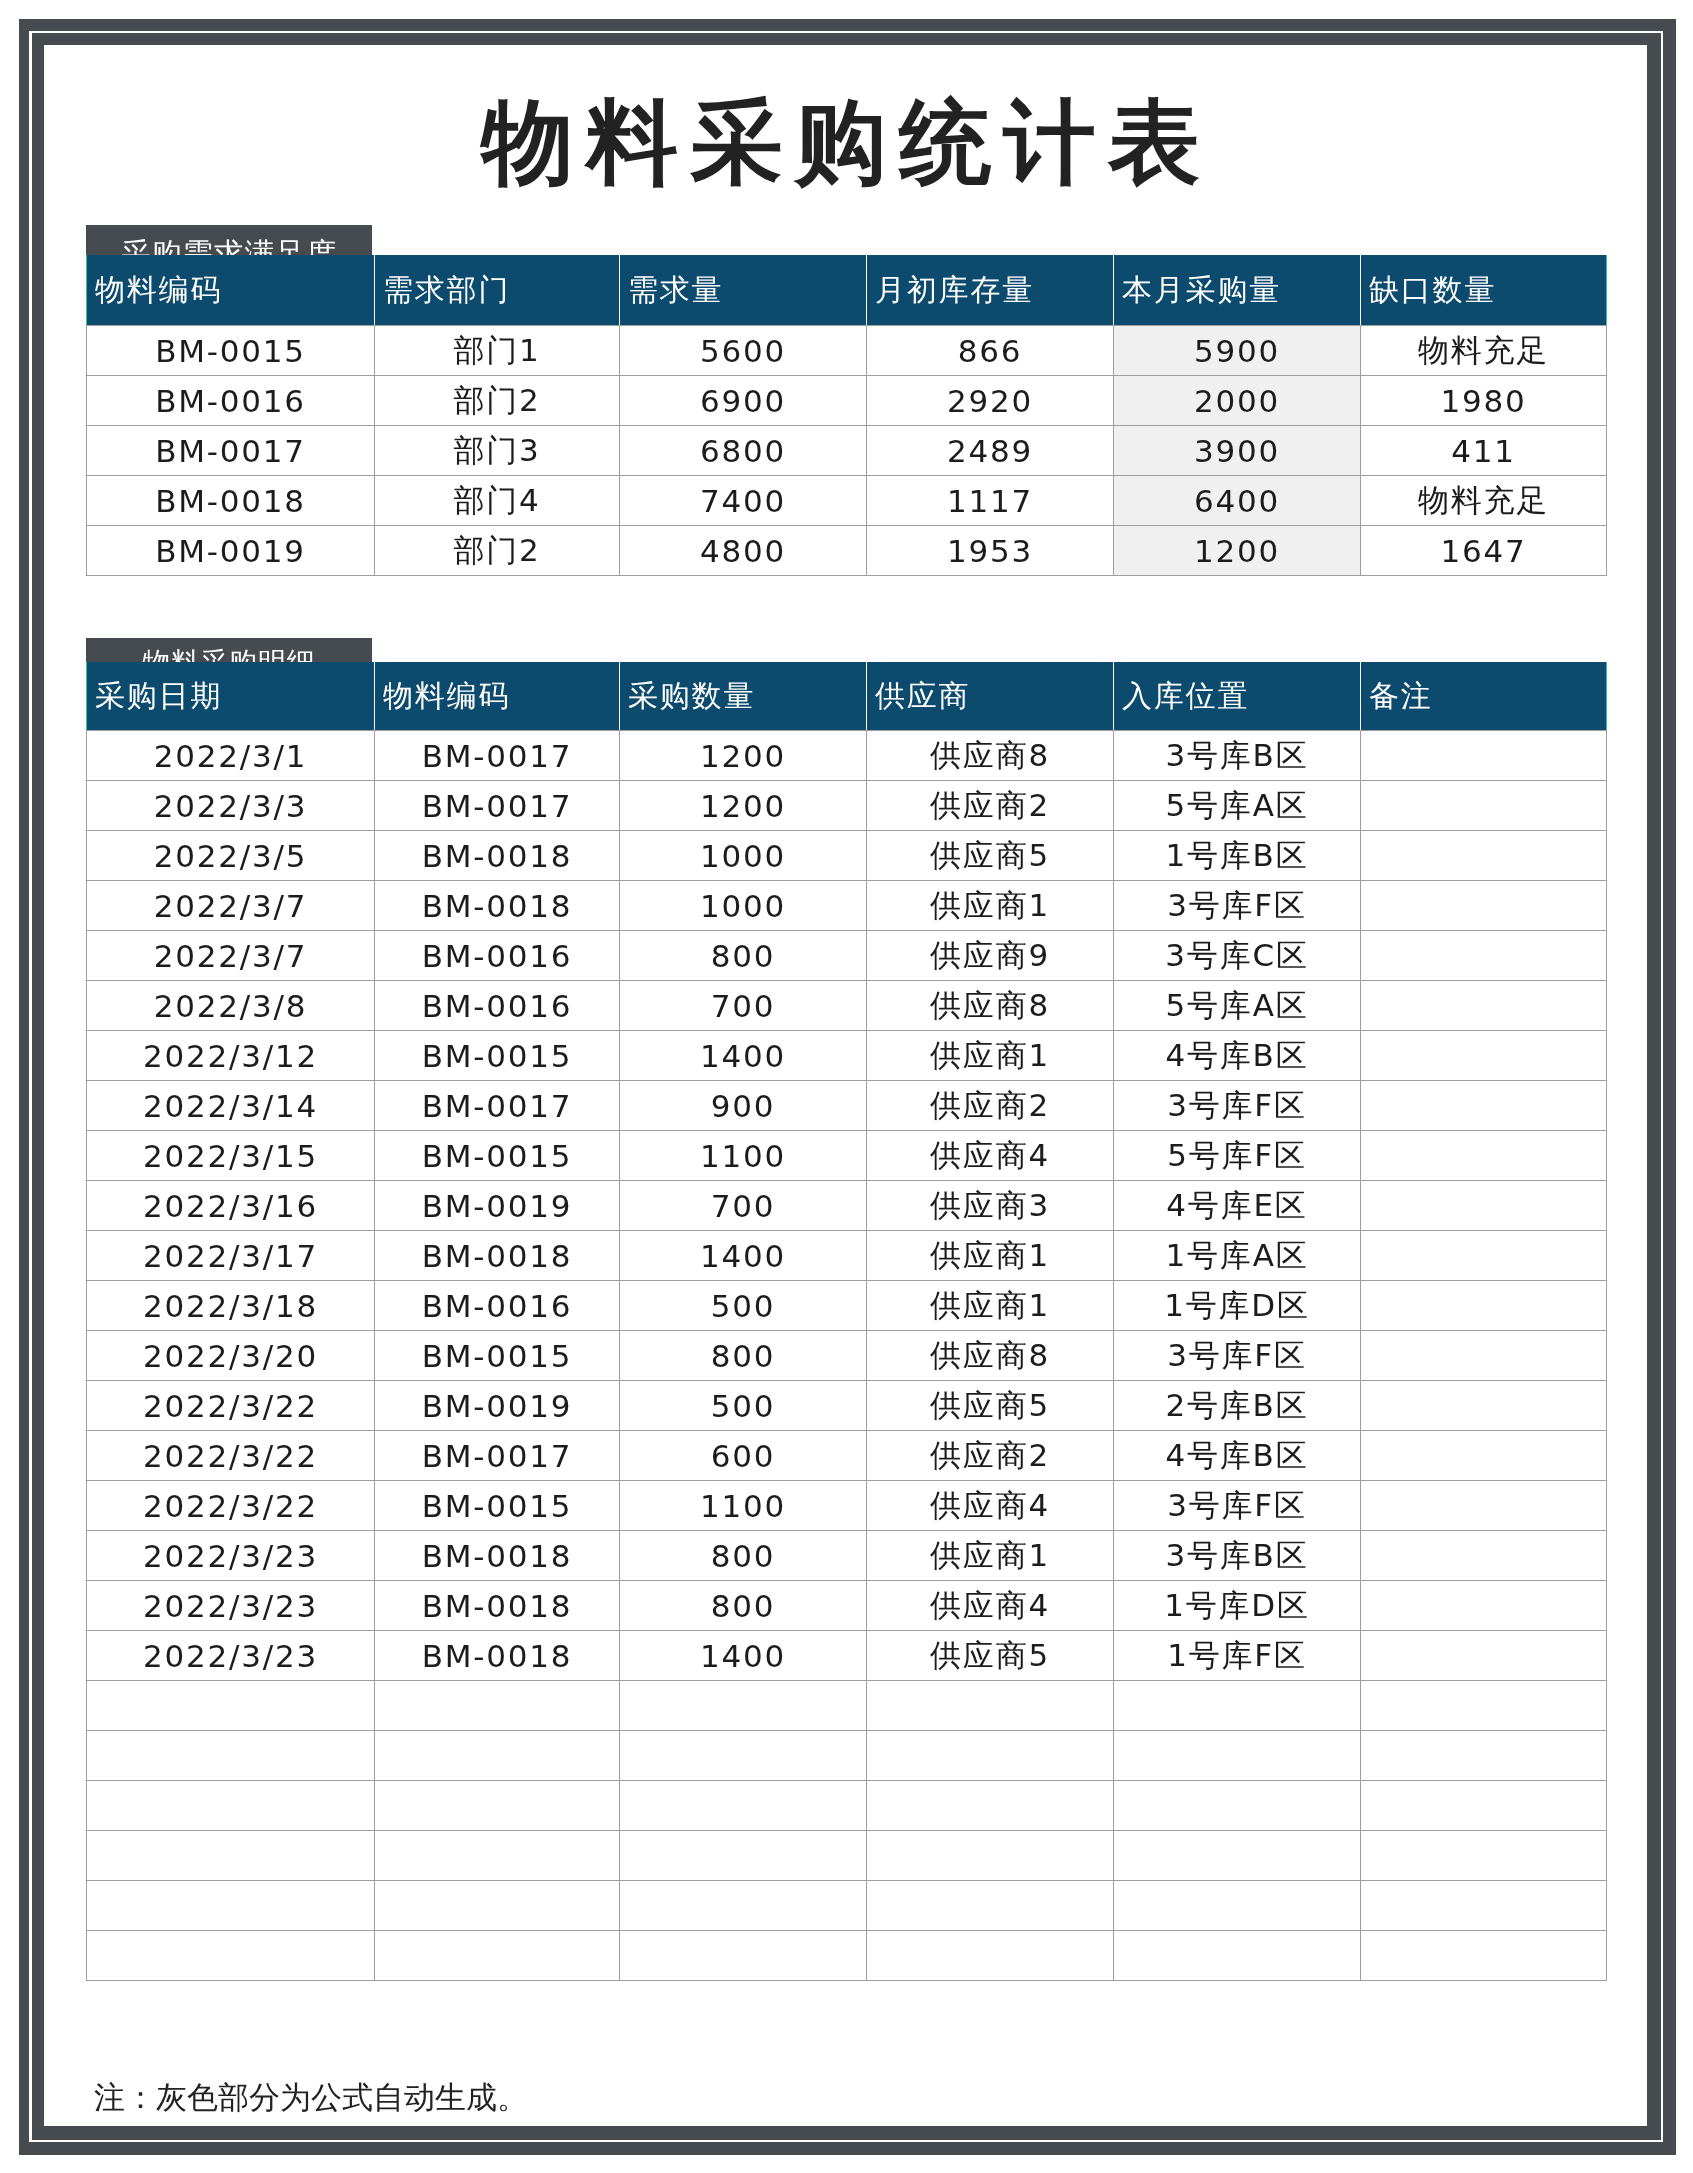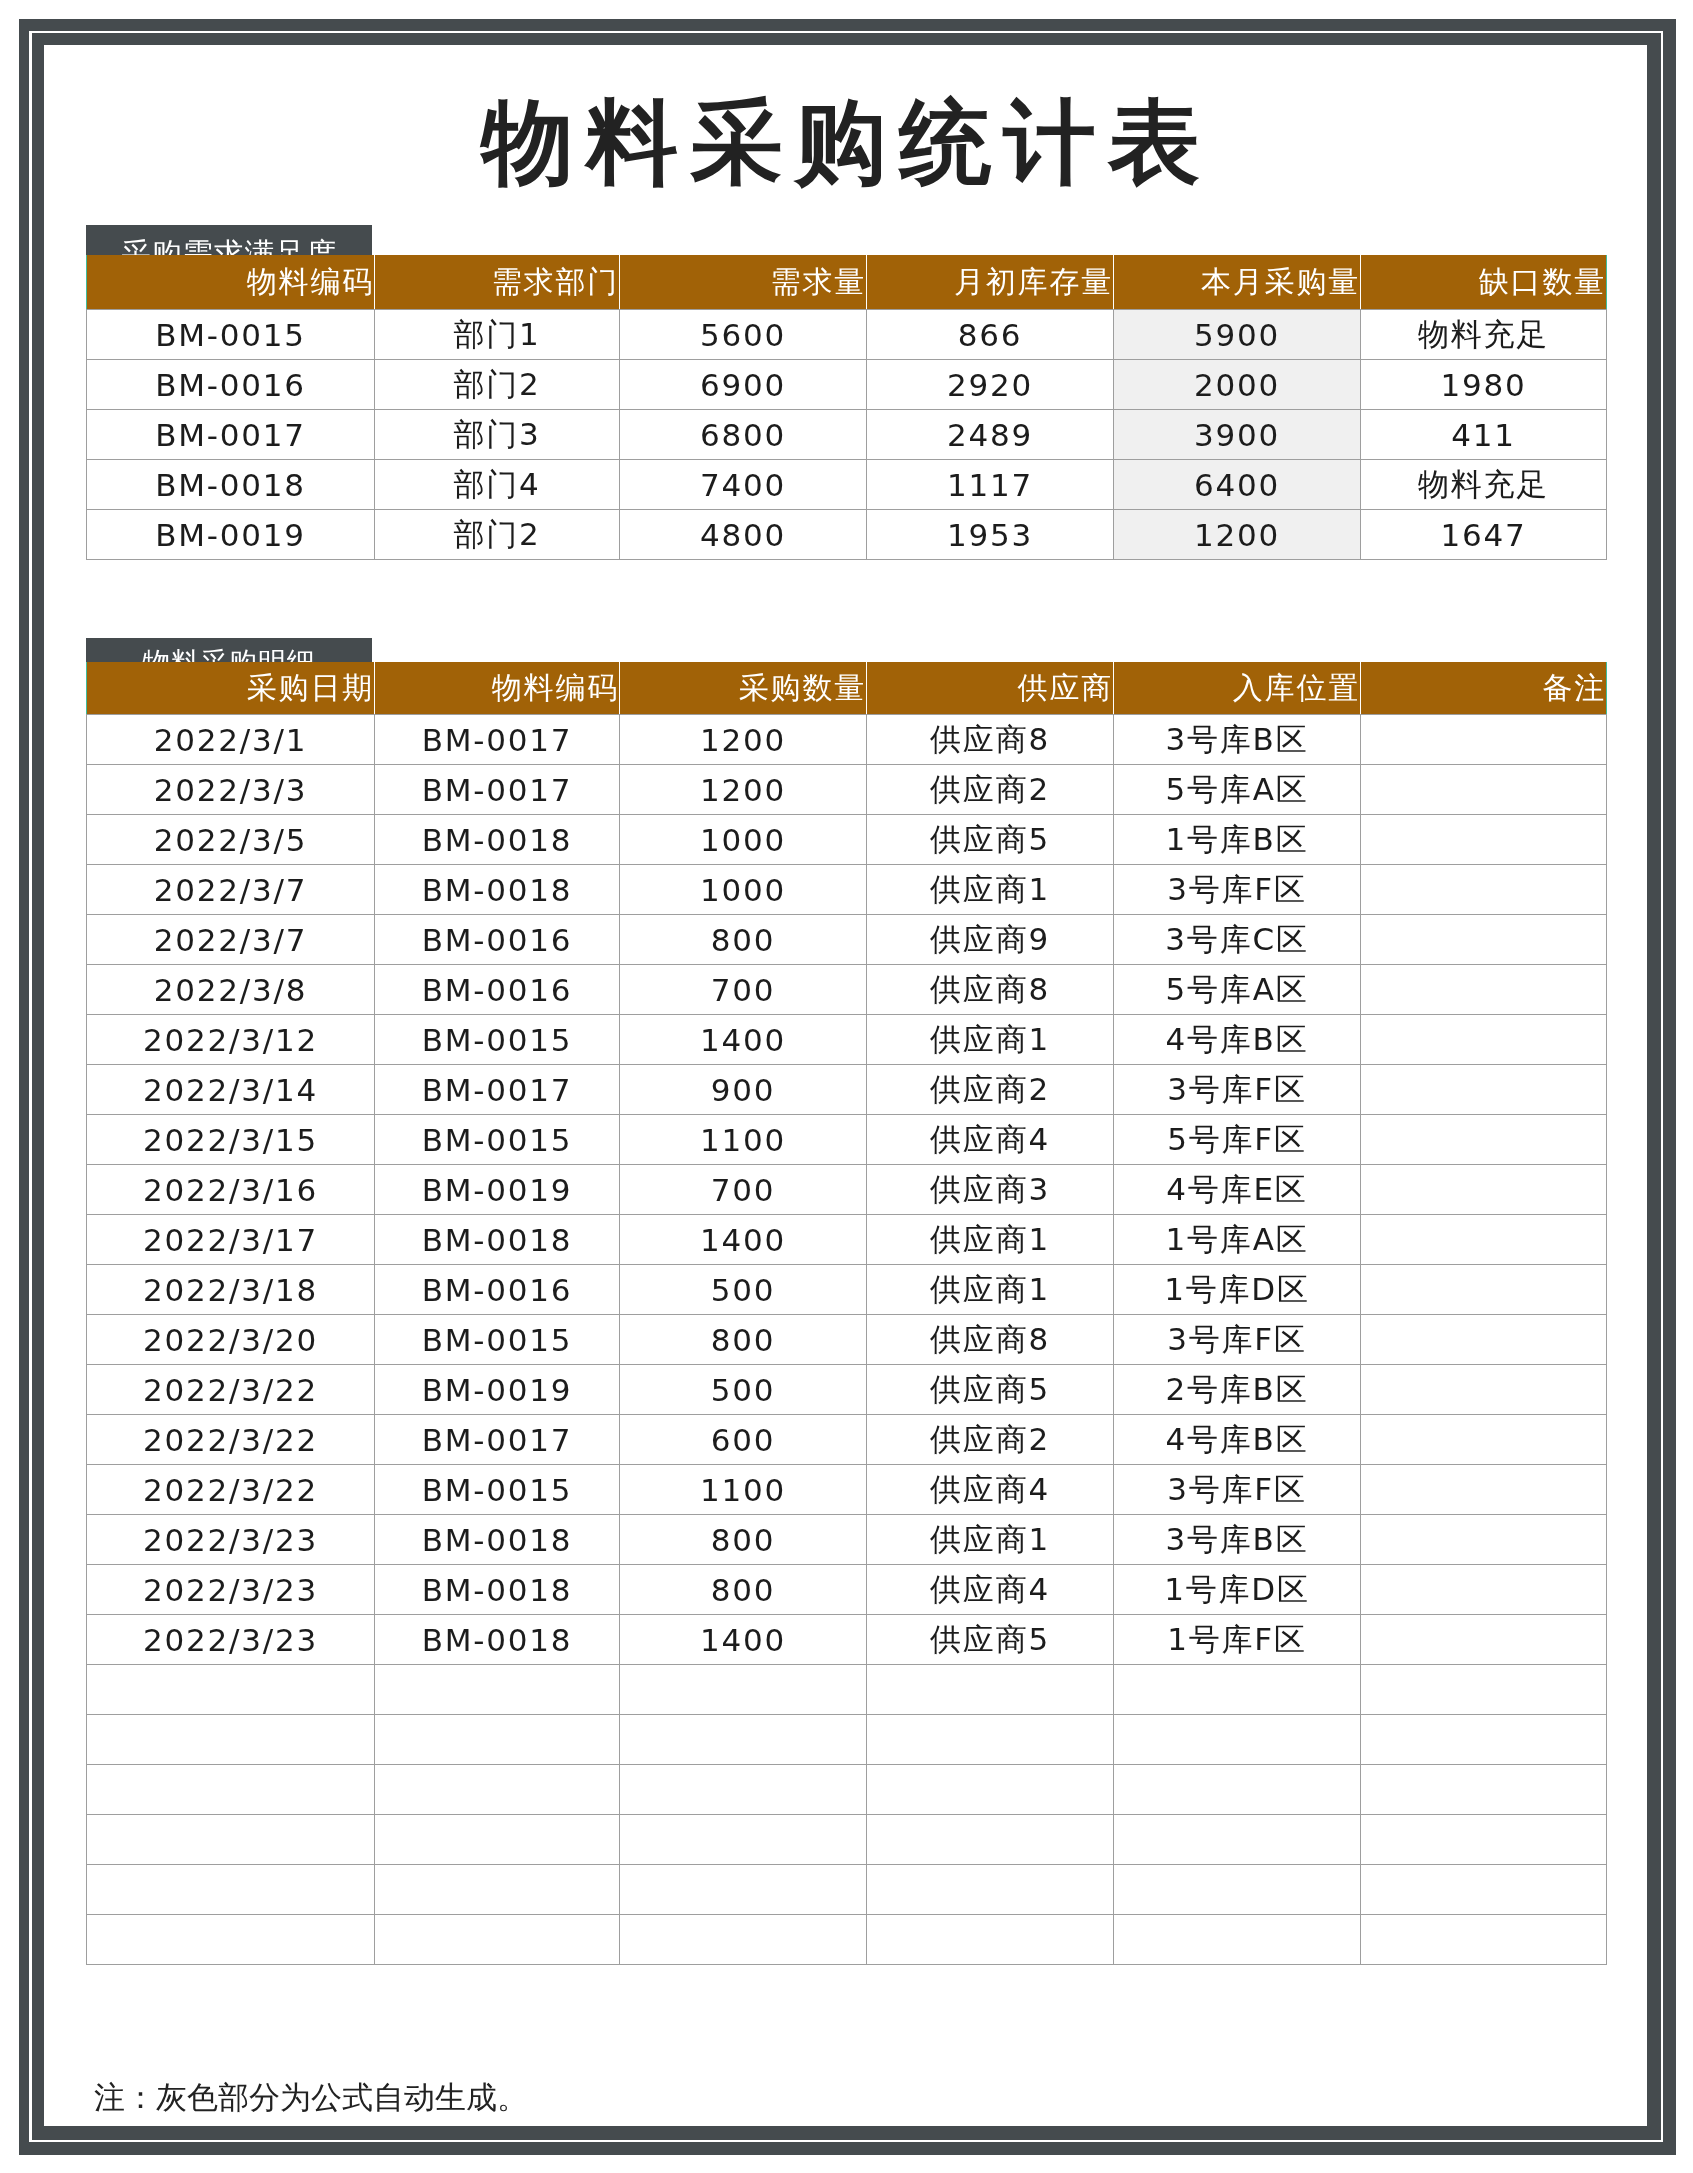--- a/index.html
+++ b/index.html
@@ -25,23 +25,23 @@
 
   table.grid { position:absolute; left:86px; width:1520px; border-collapse:collapse; table-layout:fixed; }
   table.grid.one { top:255px; }
   table.grid.two { top:643px;margin-top:19px; }
   table.grid col.c1 { width:288px; }
   table.grid col.c2 { width:245px; }
   table.grid col.c3 { width:247px; }
   table.grid col.c4 { width:247px; }
   table.grid col.c5 { width:247px; }
   table.grid col.c6 { width:246px; }
-  table.grid th { background:#a16207; color:#ffffff; font-weight:normal; font-size:30px;
+  table.grid th { background:#0c4a6e; color:#ffffff; font-weight:normal; font-size:30px;
                   border-left:1.8px solid #ffffff; border-right:1.8px solid #ffffff;
-                  border-bottom:1.8px solid #9e9e9e; padding:0; text-align:right; letter-spacing:1.8px; }
+                  border-bottom:1.8px solid #9e9e9e; padding:8px; text-align:left; letter-spacing:1.8px; }
   table.grid th:first-child { border-left:1.8px solid #3fbd9c; }
   table.grid th:last-child { border-right:1.8px solid #3fbd9c; }
   table.grid.one th { height:54px; }
   table.grid.two th { height:52px; }
   table.grid td { border:1.8px solid #9e9e9e; height:49px; padding:0; text-align:center;
                   font-size:31px; letter-spacing:1.8px; color:#1c1c1c; white-space:nowrap; }
   table.grid td.formula { background:#f0f0f0; }
 
   .footnote { position:absolute; left:94px; top:2077px; font-family:"DejaVu Serif", "Liberation Serif", serif;
               font-size:31px; color:#222222; }

